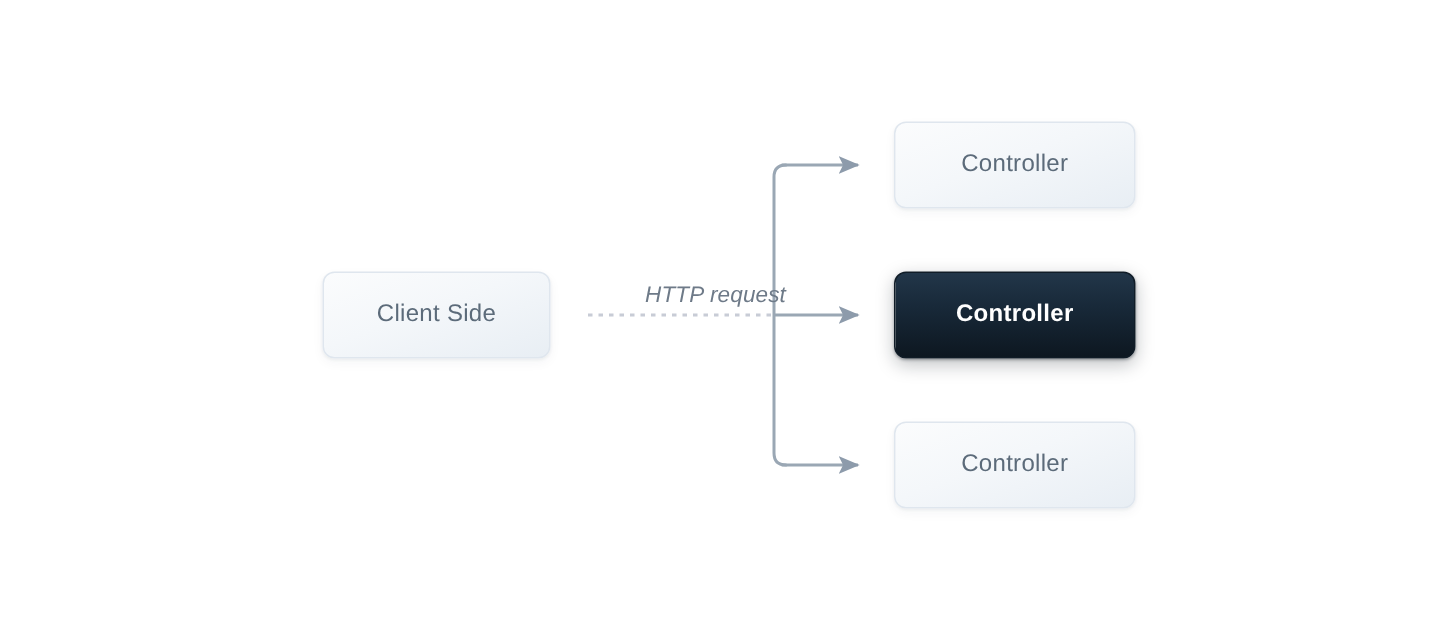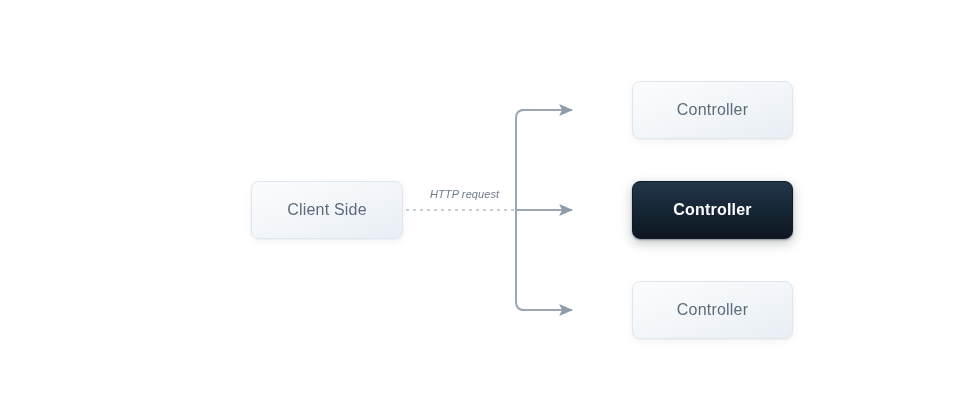--- a/index.html
+++ b/index.html
@@ -34,21 +34,20 @@
   .node {
     position: absolute;
     box-sizing: border-box;
     border-radius: 8px;
     display: flex;
     align-items: center;
     justify-content: center;
     text-align: center;
     letter-spacing: 0.2px;
     user-select: none;
-    margin-left: 36px;
   }
 
   .node.light {
     background: linear-gradient(160deg, #fbfcfd 0%, #f4f7fa 45%, #e8eef4 100%);
     border: 1px solid #dfe6ee;
     box-shadow: 0 1px 2px rgba(31, 45, 61, 0.06),
                 0 3px 8px rgba(31, 45, 61, 0.045);
     color: #5c6b7a;
     font-size: 16px;
     font-weight: 500;
@@ -60,21 +59,21 @@
     box-shadow: 0 1px 2px rgba(10, 18, 26, 0.35),
                 0 4px 12px rgba(10, 18, 26, 0.25);
     color: #ffffff;
     font-size: 16px;
     font-weight: 700;
   }
 
   
   .edge-label {
     position: absolute;
-    font-size: 11px;
+    font-size: 15px;
     font-style: italic;
     color: #6e7a88;
     white-space: nowrap;
     letter-spacing: 0.1px;
     user-select: none;
   }
 </style>
 </head>
 <body>
 

